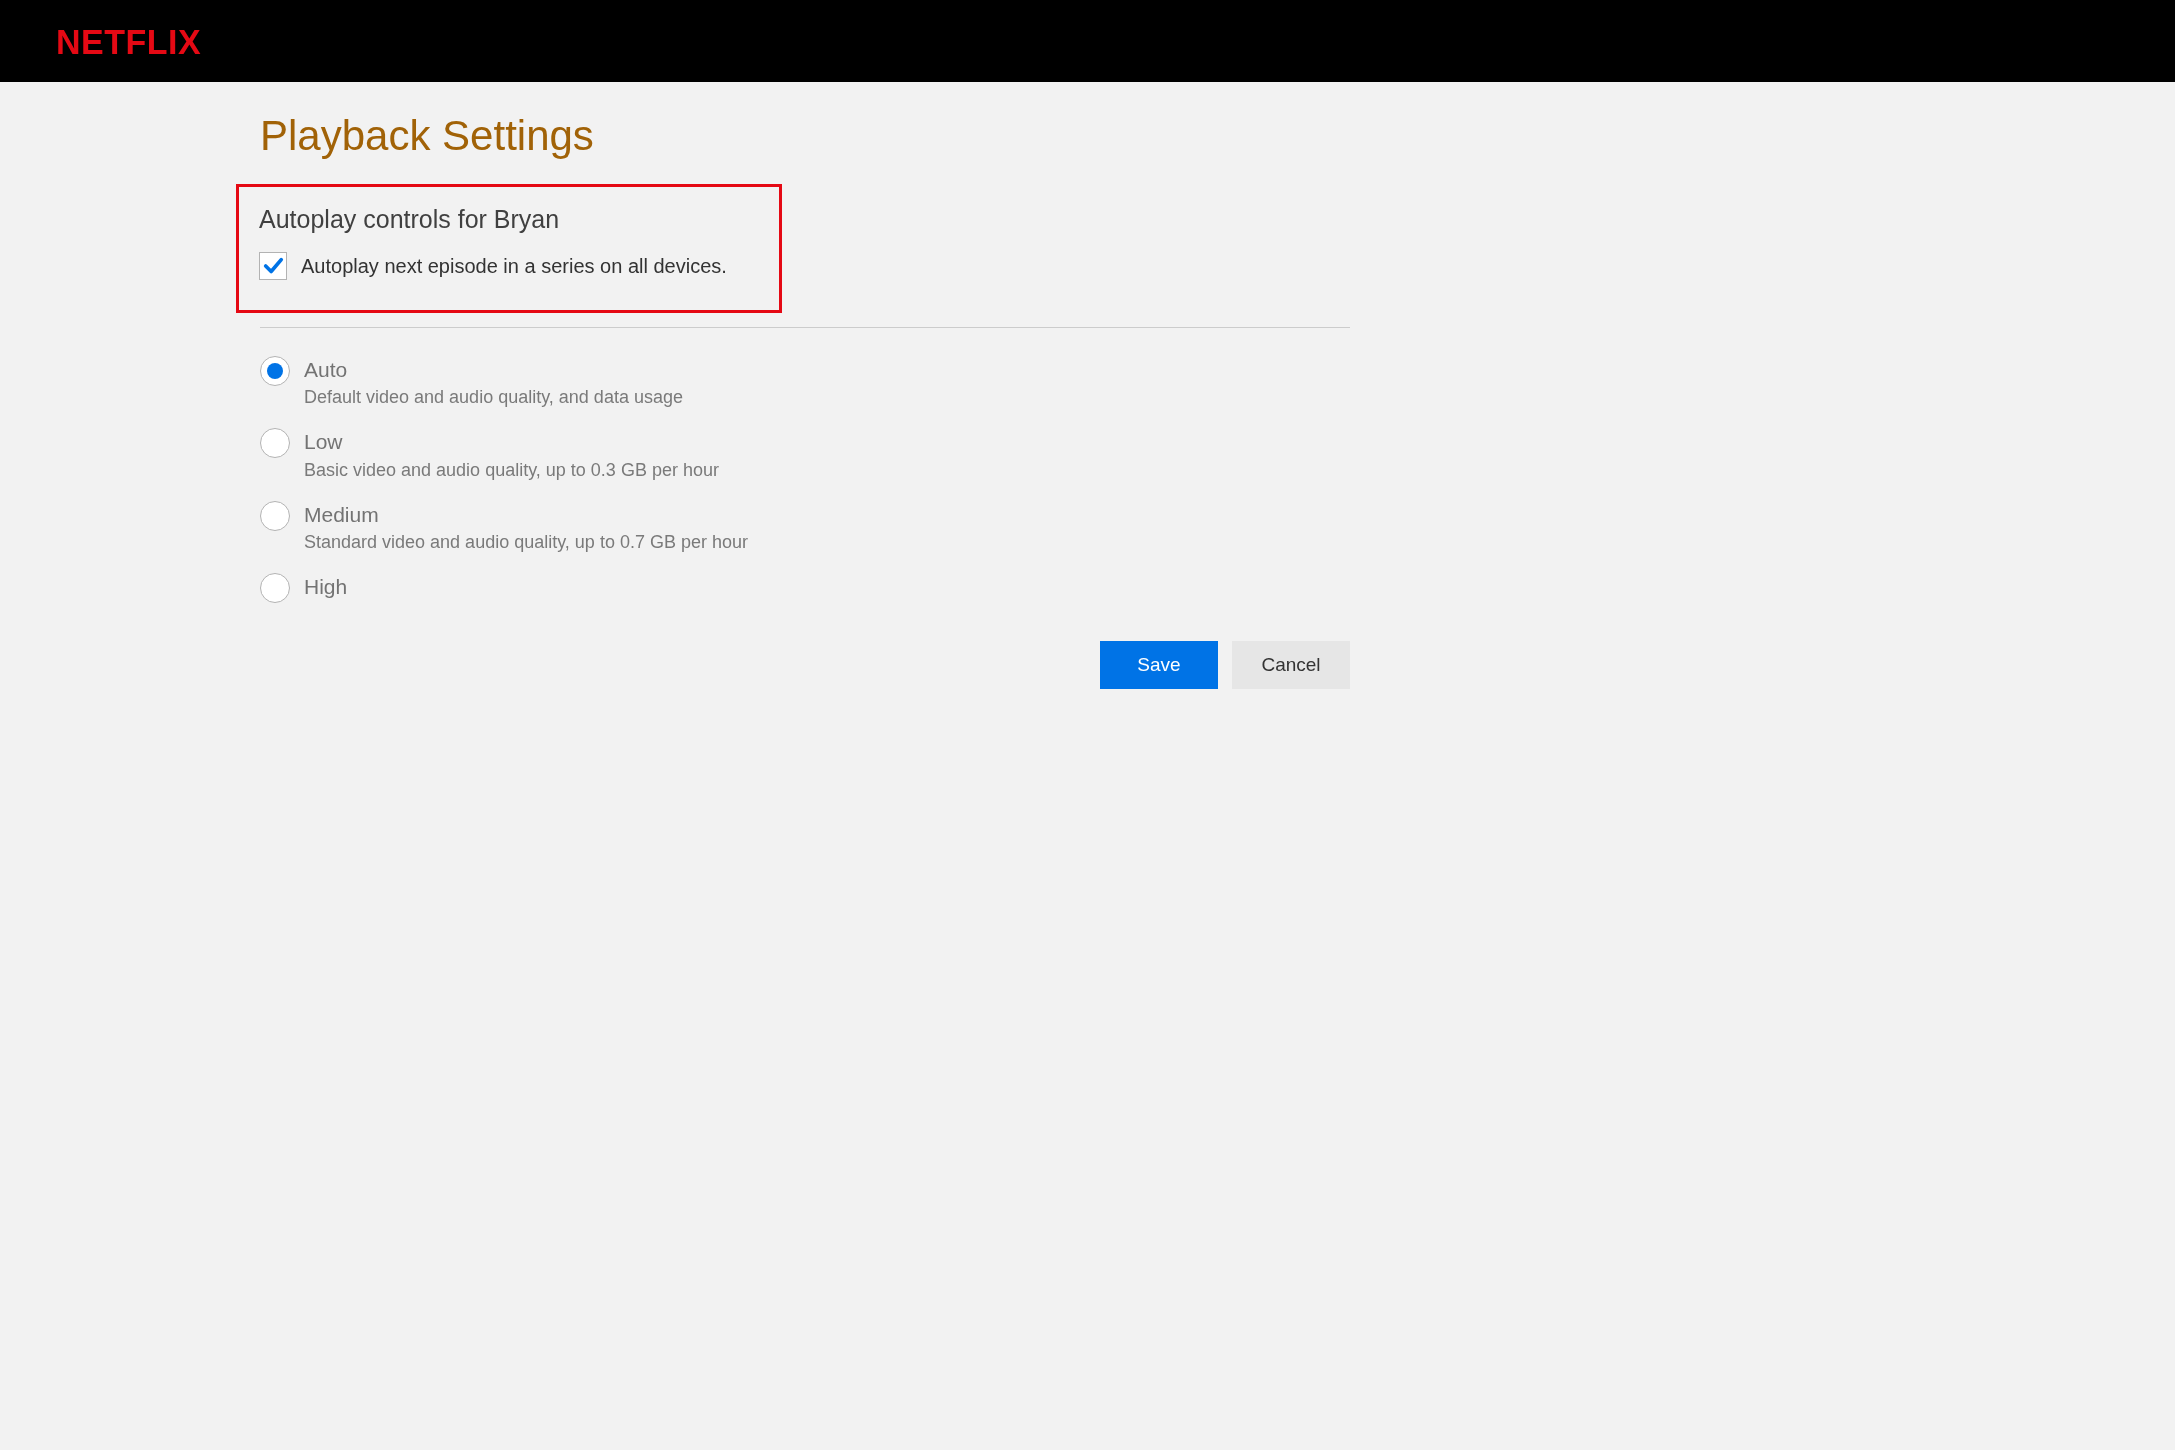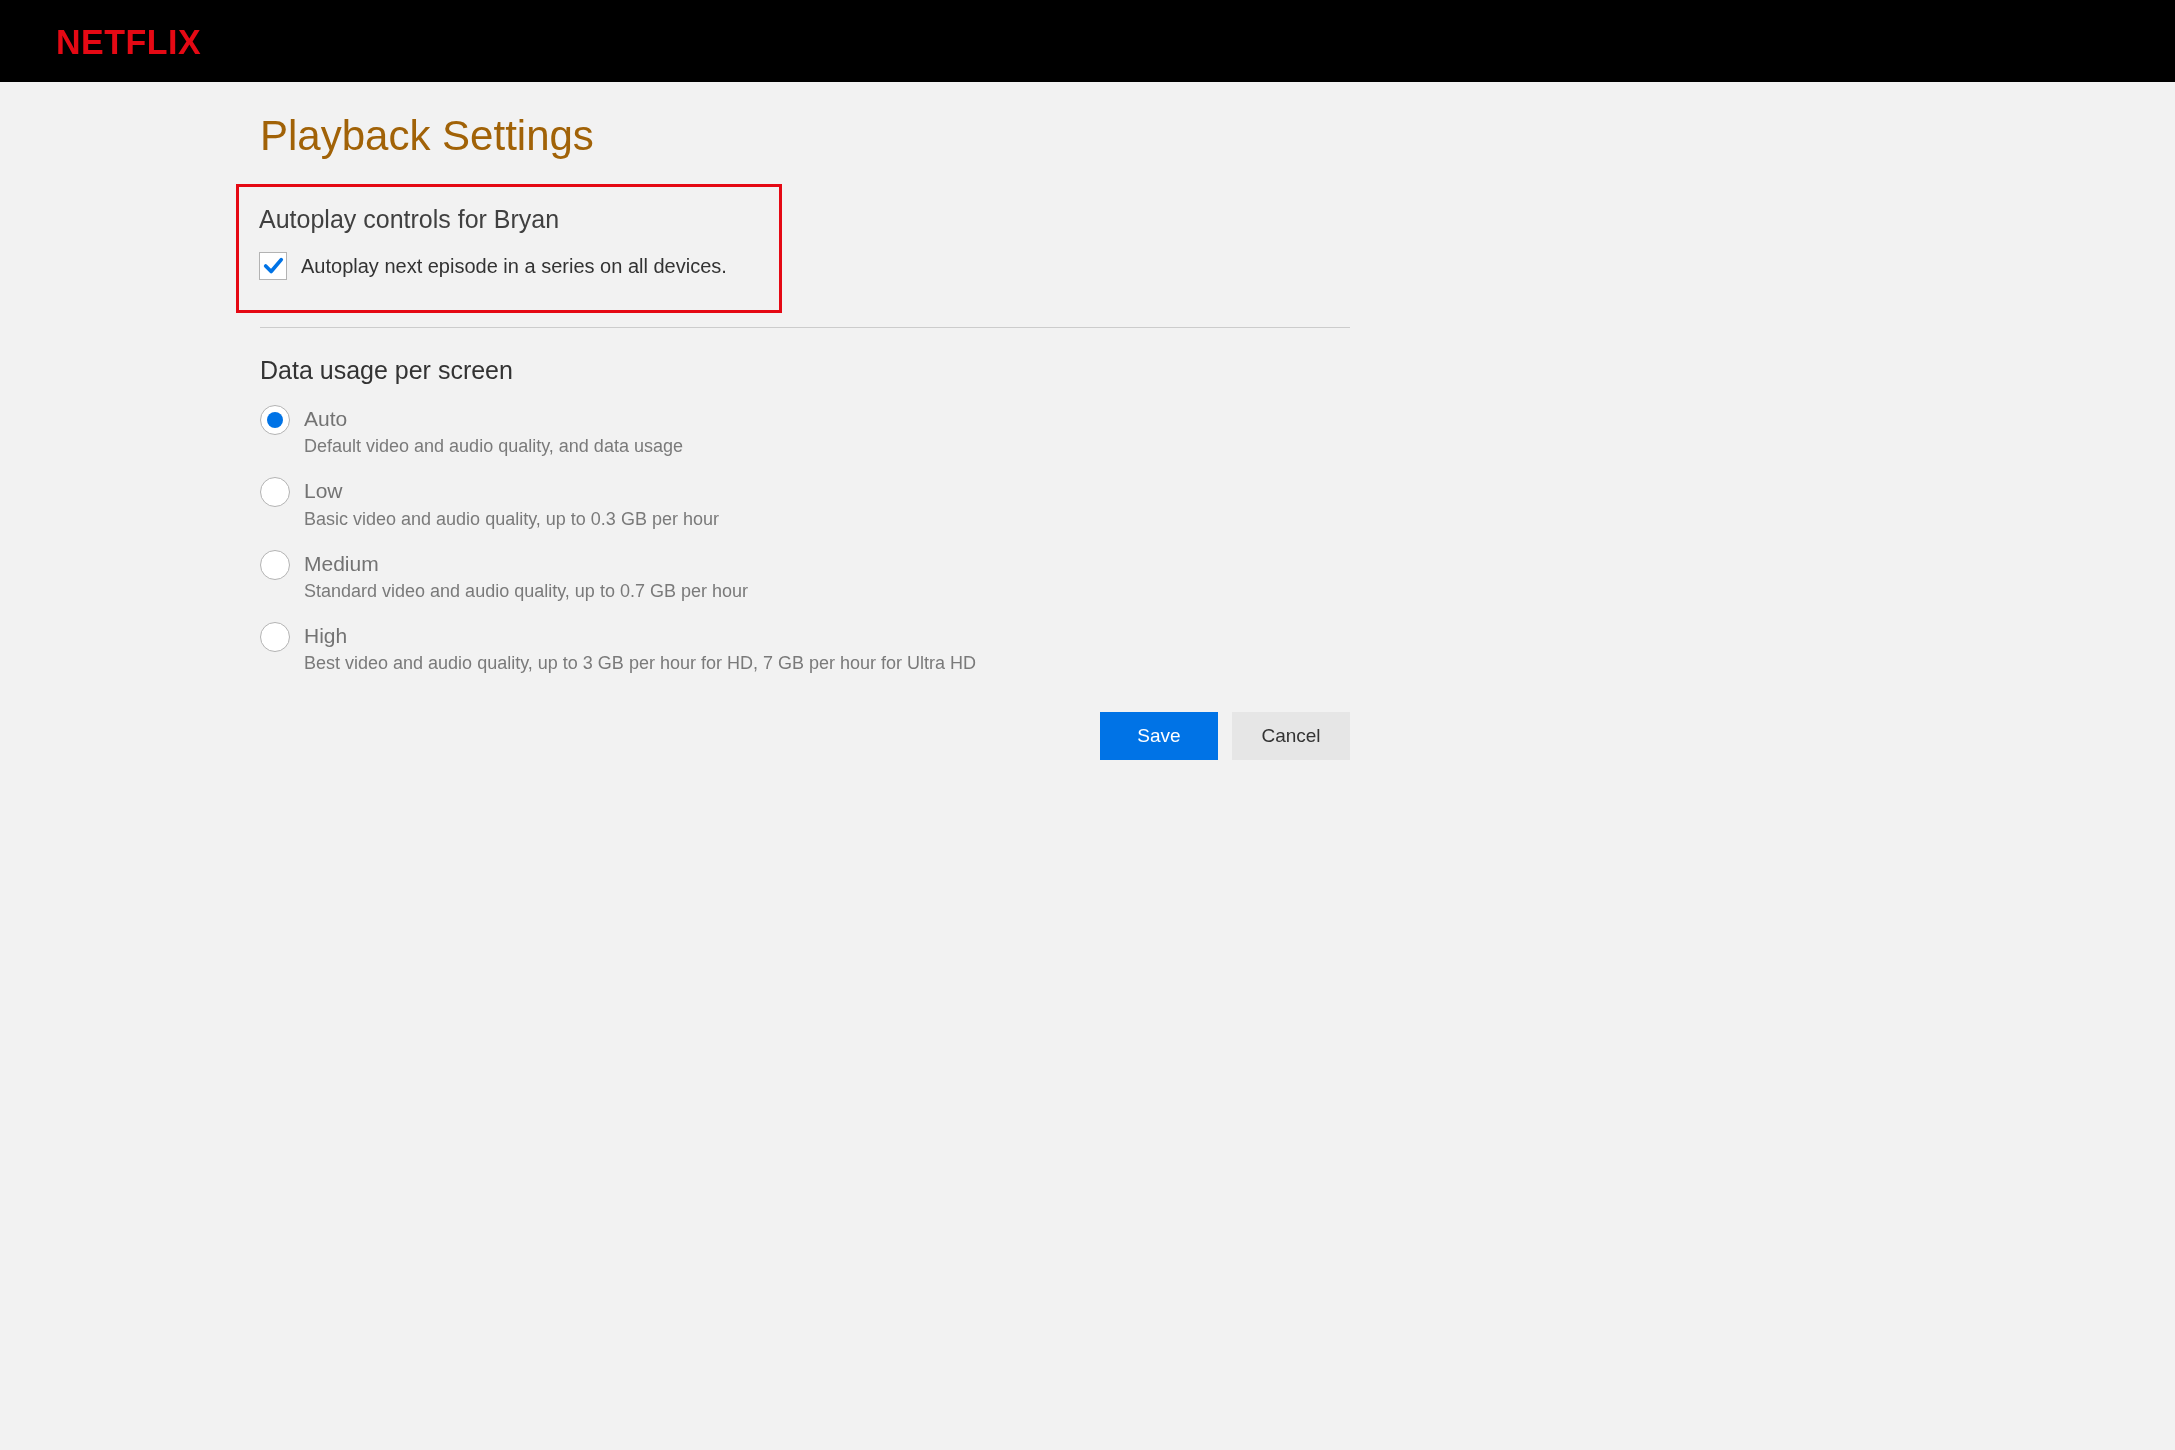--- a/index.html
+++ b/index.html
@@ -169,21 +169,20 @@
             <path d="M4 12 L10 18 L21 5" stroke="#0073e6" stroke-width="4" fill="none" stroke-linecap="round" stroke-linejoin="round"></path>
           </svg>
       </div>
       <span class="cb-label">Autoplay next episode in a series on all devices.</span>
     </div>
 
   </div>
 
   <hr class="divider">
 
-  <h2 class="data-usage-heading">Data usage per screen</h2>
 
   <div class="radio-option">
     <div class="radio selected"></div>
     <div class="radio-text">
       <span class="radio-label">Auto</span>
       <span class="radio-desc">Default video and audio quality, and data usage</span>
     </div>
   </div>
 
   <div class="radio-option">
@@ -199,21 +198,20 @@
     <div class="radio-text">
       <span class="radio-label">Medium</span>
       <span class="radio-desc">Standard video and audio quality, up to 0.7 GB per hour</span>
     </div>
   </div>
 
   <div class="radio-option">
     <div class="radio"></div>
     <div class="radio-text">
       <span class="radio-label">High</span>
-      <span class="radio-desc">Best video and audio quality, up to 3 GB per hour for HD, 7 GB per hour for Ultra HD</span>
     </div>
   </div>
 
   <div class="button-row">
     <button class="btn btn-primary">Save</button>
     <button class="btn btn-secondary">Cancel</button>
   </div>
 </div>
 
 </body></html>

